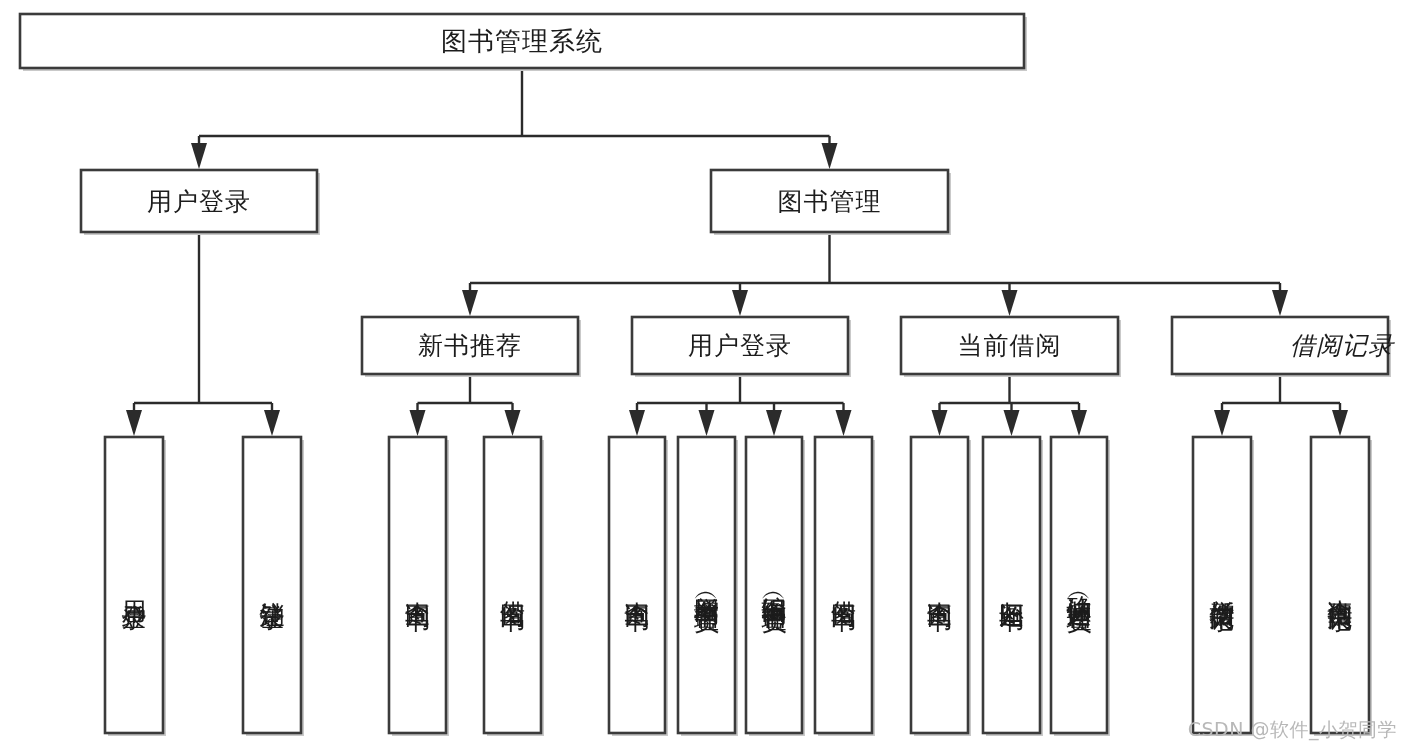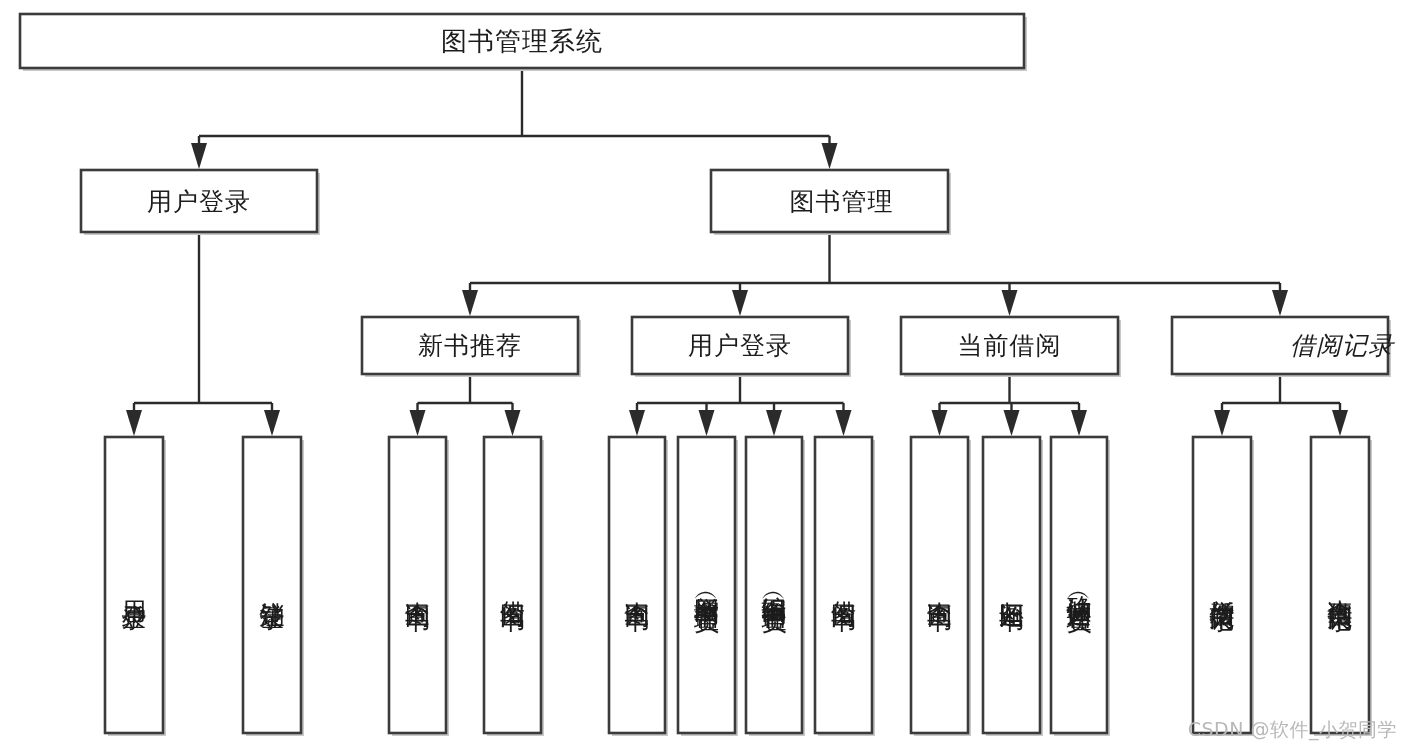--- a/index.html
+++ b/index.html
@@ -187,21 +187,21 @@
         <rect x="1196" y="440" width="58" height="296" class="node-shadow"></rect>
         <rect x="1193" y="437" width="58" height="296" class="node-box"></rect>
         <rect x="1314" y="440" width="58" height="296" class="node-shadow"></rect>
         <rect x="1311" y="437" width="58" height="296" class="node-box"></rect>
       </g>
   </svg>
 
   <div id="labels-layer">
       <div class="horiz-label" style="left: 20px; top: 14px; width: 1004px; height: 54px; font-size: 26px;">图书管理系统</div>
       <div class="horiz-label" style="left: 81px; top: 170px; width: 236px; height: 62px;">用户登录</div>
-      <div class="horiz-label" style="left: 711px; top: 170px; width: 237px; height: 62px; padding-left: 12px;">图书管理</div>
+      <div class="horiz-label" style="left: 711px; top: 170px; width: 237px; height: 62px;">图书管理</div>
       <div class="horiz-label" style="left: 362px; top: 317px; width: 216px; height: 57px; border-radius: 28px;">新书推荐</div>
       <div class="horiz-label" style="left: 632px; top: 317px; width: 216px; height: 57px;">用户登录</div>
       <div class="horiz-label" style="left: 901px; top: 317px; width: 217px; height: 57px;">当前借阅</div>
       <div class="horiz-label" style="left: 1220px; top: 317px; width: 244px; height: 57px; font-style: italic;">借阅记录</div>
       <div class="vert-label-wrap" style="left: 105px; top: 437px; width: 58px; height: 296px;">
         <span class="vert-label">用户登录</span>
       </div>
       <div class="vert-label-wrap" style="left: 243px; top: 437px; width: 58px; height: 296px;">
         <span class="vert-label">注销登录</span>
       </div>

